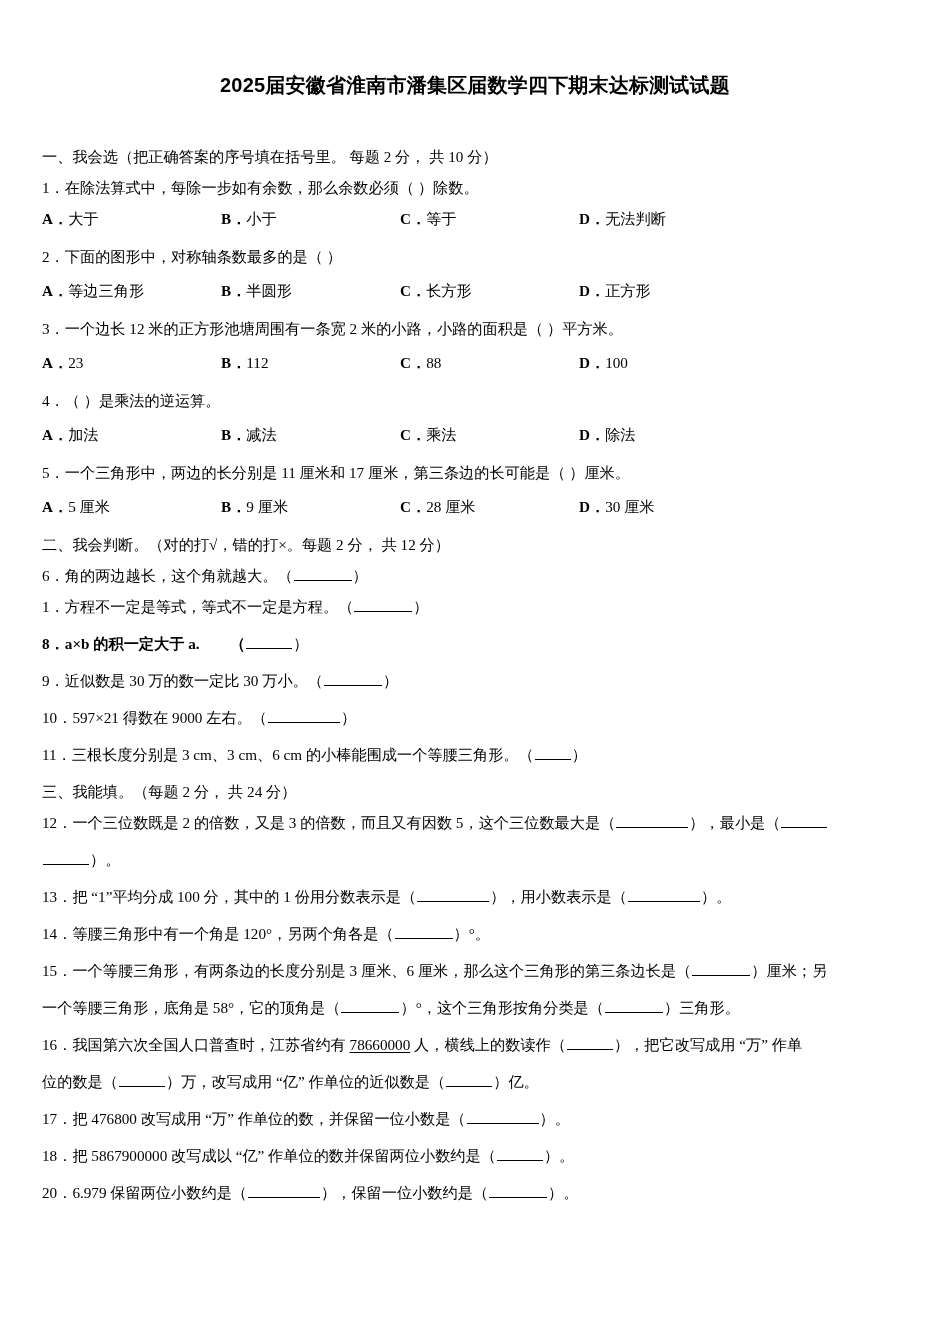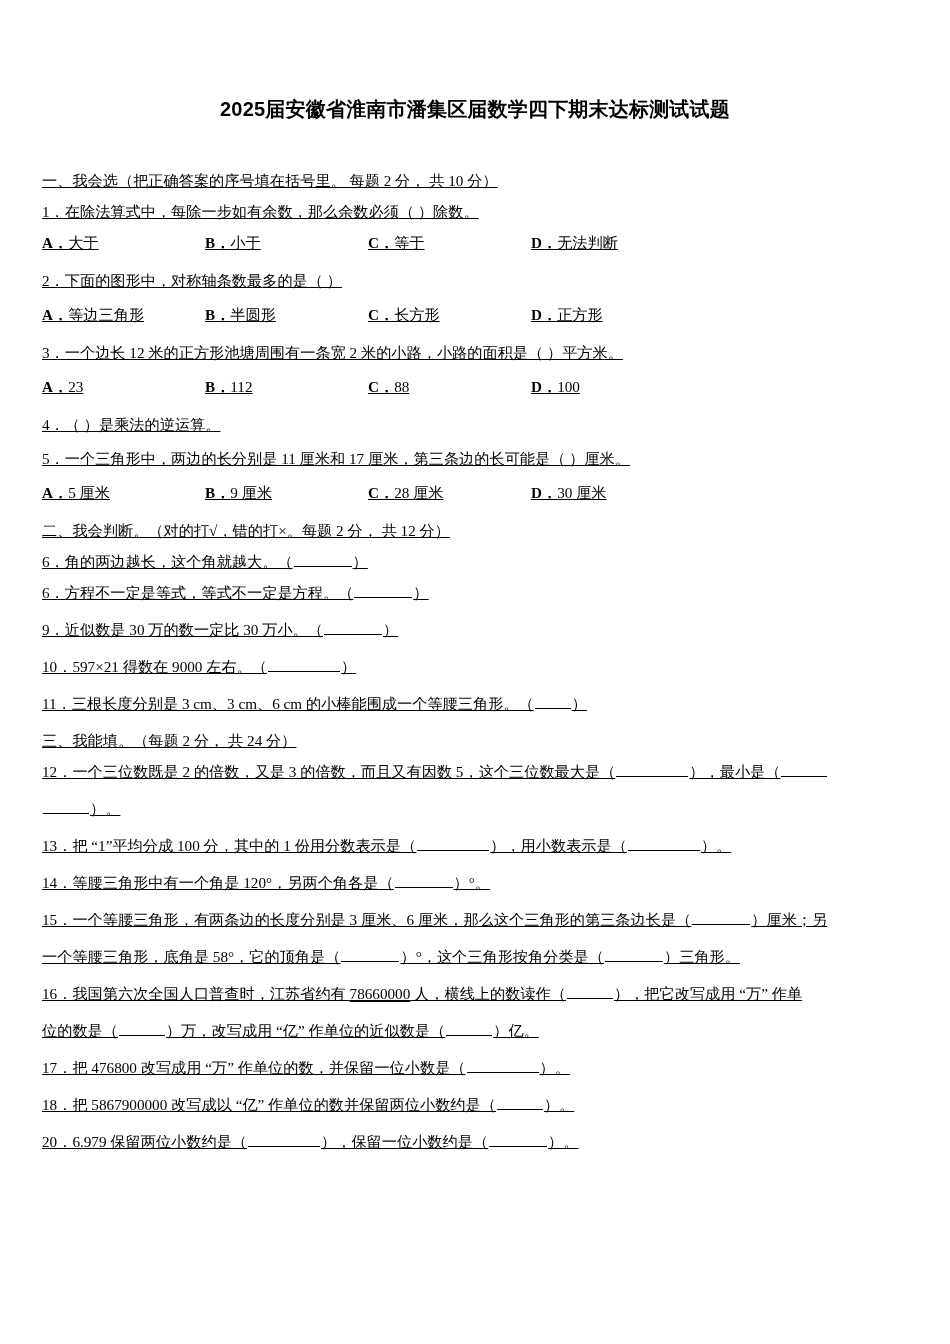--- a/index.html
+++ b/index.html
@@ -20,46 +20,46 @@
     height: 1344px;
     box-sizing: border-box;
     padding: 0 42px;
     position: relative;
   }
   .doc-title {
     text-align: center;
     font-size: 20px;
     font-weight: bold;
     margin: 0;
-    padding-top: 96px;
+    padding-top: 72px;
     letter-spacing: 0.2px;
     font-family: "Liberation Sans", "DejaVu Sans", sans-serif;
   }
   .body-area {
     padding-top: 48px;
-    text-decoration: underline;
   }
   .section-head {
     font-size: 15.2px;
     height: 31px;
     white-space: nowrap;
   }
   .stem {
     font-size: 15.2px;
     height: 34px;
     white-space: nowrap;
   }
   .stem.tight {
     height: 31px;
   }
   .options {
     display: flex;
     height: 38px;
     font-size: 15.2px;
     align-items: flex-start;
+    gap: 16px;
   }
   .options .opt {
     width: 163px;
     flex: 0 0 163px;
     white-space: nowrap;
   }
   .options .opt .lbl {
     font-weight: bold;
   }
   .fillline {
@@ -118,33 +118,40 @@
 
     <div class="stem">3．一个边长 12 米的正方形池塘周围有一条宽 2 米的小路，小路的面积是（  ）平方米。</div>
     <div class="options">
       <span class="opt"><span class="lbl">A．</span><span>23</span></span>
       <span class="opt"><span class="lbl">B．</span><span>112</span></span>
       <span class="opt"><span class="lbl">C．</span><span>88</span></span>
       <span class="opt"><span class="lbl">D．</span><span>100</span></span>
     </div>
 
     <div class="stem">4．（  ）是乘法的逆运算。</div>
+    <div class="options">
+      <span class="opt"><span class="lbl">A．</span><span>加法</span></span>
+      <span class="opt"><span class="lbl">B．</span><span>减法</span></span>
+      <span class="opt"><span class="lbl">C．</span><span>乘法</span></span>
+      <span class="opt"><span class="lbl">D．</span><span>除法</span></span>
+    </div>
 
     <div class="stem">5．一个三角形中，两边的长分别是 11 厘米和 17 厘米，第三条边的长可能是（  ）厘米。</div>
     <div class="options">
       <span class="opt"><span class="lbl">A．</span><span>5 厘米</span></span>
       <span class="opt"><span class="lbl">B．</span><span>9 厘米</span></span>
       <span class="opt"><span class="lbl">C．</span><span>28 厘米</span></span>
       <span class="opt"><span class="lbl">D．</span><span>30 厘米</span></span>
     </div>
 
     <div class="section-head">二、我会判断。（对的打√，错的打×。每题 2 分， 共 12 分）</div>
 
     <div class="stem tight"><span>6．角的两边越长，这个角就越大。（</span><span class="blank b-m"></span><span>）</span></div>
-    <div class="fillline"><span>6．方程不一定是等式，等式不一定是方程。（</span><span class="blank b-m"></span><span>）</span></div>
+    <div class="fillline"><span>1．方程不一定是等式，等式不一定是方程。（</span><span class="blank b-m"></span><span>）</span></div>
+    <div class="fillline"><span class="bold">8．a×b 的积一定大于 a.　　（</span><span class="blank b-s"></span><span>）</span></div>
     <div class="fillline"><span>9．近似数是 30 万的数一定比 30 万小。（</span><span class="blank b-m"></span><span>）</span></div>
     <div class="fillline"><span>10．597×21 得数在 9000 左右。（</span><span class="blank b-l"></span><span>）</span></div>
     <div class="fillline"><span>11．三根长度分别是 3 cm、3 cm、6 cm 的小棒能围成一个等腰三角形。（</span><span class="blank b-xs"></span><span>）</span></div>
 
     <div class="section-head">三、我能填。（每题 2 分， 共 24 分）</div>
 
     <div id="fill-host">
         <div class="fillline"><span>12．一个三位数既是 2 的倍数，又是 3 的倍数，而且又有因数 5，这个三位数最大是（</span><span class="blank b-l"></span><span>），最小是（</span><span class="blank b-s"></span></div>
         <div class="fillline wrapline"><span class="blank b-s"></span><span>）。</span></div>
         <div class="fillline"><span>13．把 “1”平均分成 100 分，其中的 1 份用分数表示是（</span><span class="blank b-l"></span><span>），用小数表示是（</span><span class="blank b-l"></span><span>）。</span></div>

